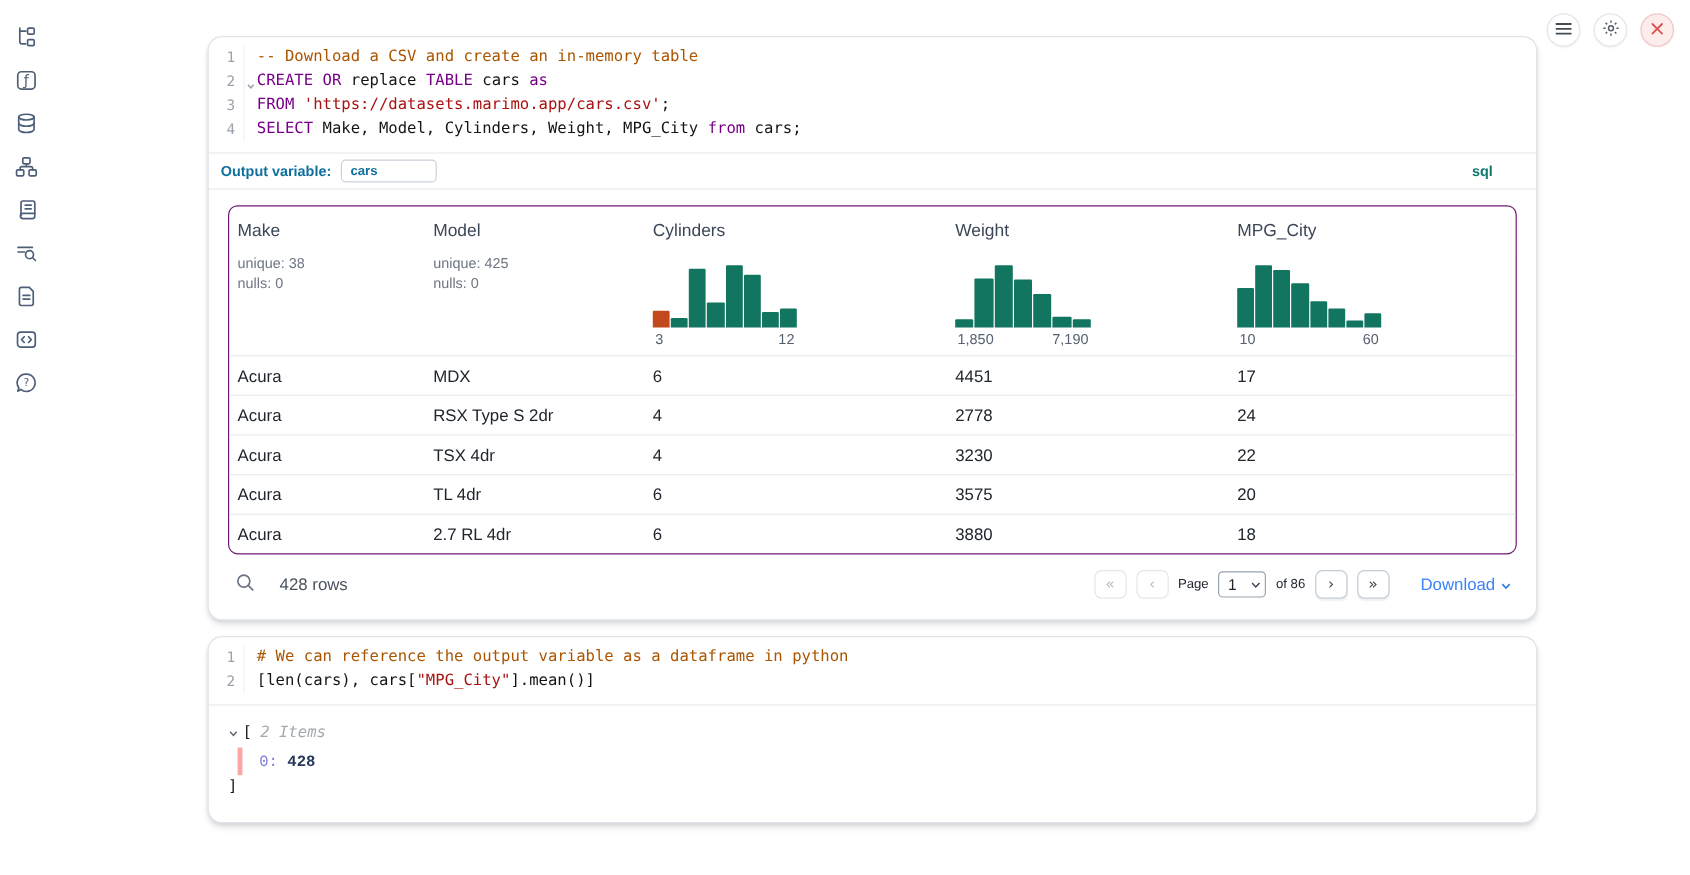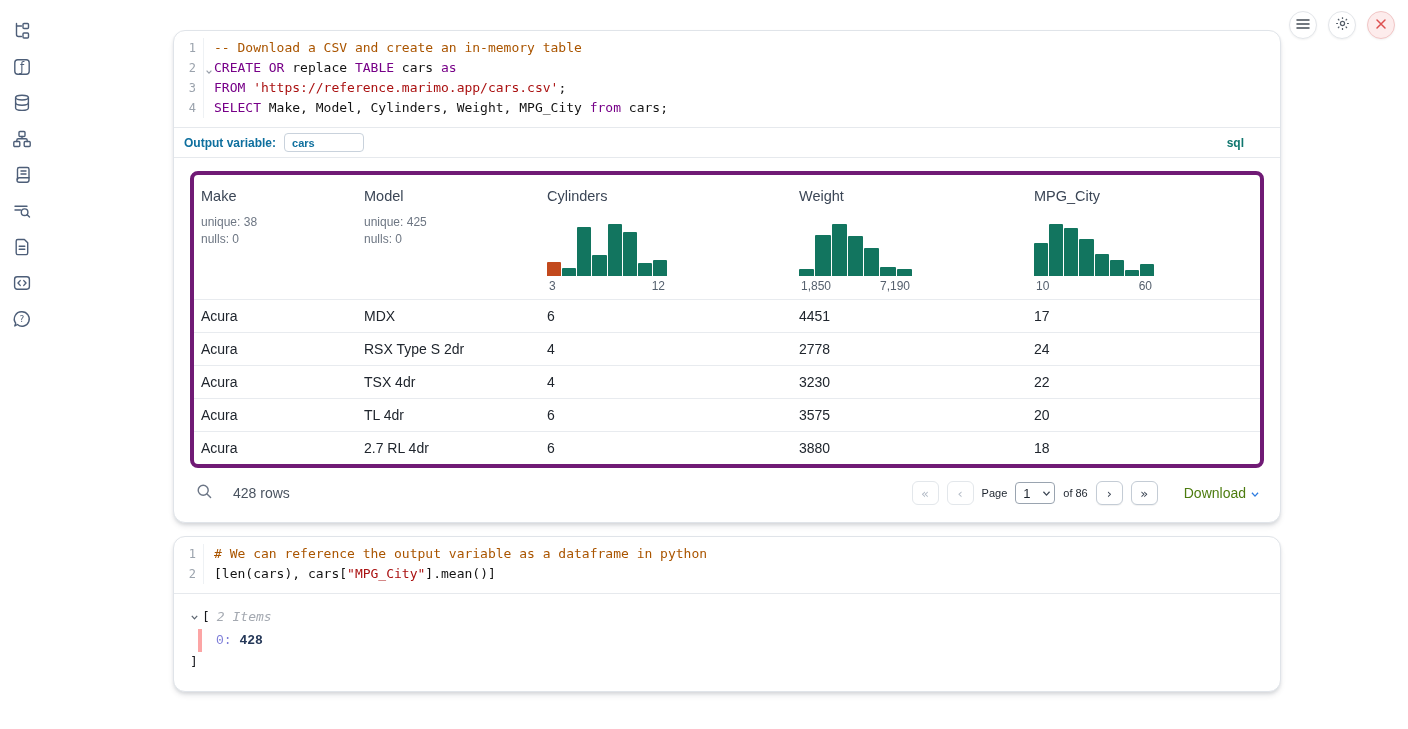--- a/index.html
+++ b/index.html
@@ -42,21 +42,21 @@
   
   .outvar-row { display:flex; align-items:center; height:29px; padding:0 36px 0 10px; gap:8px; }
   .outvar-label { color:#0e6f9e; font-weight:bold; font-size:12px; }
   .outvar-input { width:80px; height:19px; border:1px solid #c9d2dc; border-radius:4px;
                   font-family:"Liberation Sans",sans-serif; font-weight:bold; font-size:11px;
                   color:#0e6f9e; padding:0 7px; outline:none; }
   .lang-badge { margin-left:auto; color:#0f766e; font-weight:bold; font-size:12px; }
 
   
   .cell-output { padding:13px 16px 15px; }
-  .table-panel { border:4px solid #701a75; border-radius:8px; overflow:hidden; }
+  .table-panel { border:1px solid #701a75; border-radius:8px; overflow:hidden; }
   .thead, .trow { display:grid; grid-template-columns:163px 183px 252px 235px 1fr; }
   .th { position:relative; height:124px; padding:13px 0 0 7px; cursor:pointer; }
   .col-name { font-size:14.5px; color:#3b4656; }
   .col-stats { margin-top:10px; font-size:12px; color:#6d7683; line-height:17px; }
   .hist { position:absolute; left:7px; bottom:6px; }
   .hist-bars { display:flex; align-items:flex-end; gap:1px; height:52px; }
   .hist-bars span { flex:1; border-radius:1px 1px 0 0; }
   .hist-labels { display:flex; justify-content:space-between; font-size:12px; color:#55606e; margin-top:3px; padding:0 2px; }
   .trow { border-top:1px solid #e8ebef; height:33px; align-items:center; cursor:pointer; }
   .td { padding-left:7px; font-size:14px; color:#20262e; }
@@ -69,21 +69,21 @@
   .page-btn { width:27px; height:24px; border:1px solid #e3e7eb; border-radius:6px; background:#fff;
               display:flex; align-items:center; justify-content:center; color:#b3bbc6;
               font-size:13px; font-family:"DejaVu Sans",sans-serif; cursor:pointer; padding:0; }
   .page-btn.enabled { border-color:#c4ccd5; color:#3c4654; box-shadow:0 1px 1px rgba(0,0,0,.06); }
   .page-lbl { font-size:11px; color:#1d242e; }
   .select-wrap { position:relative; }
   .page-select { appearance:none; -webkit-appearance:none; width:40px; height:22px; border:1px solid #9aa4b0;
                  border-radius:4px; background:#fff; font-size:13px; padding:0 14px 0 7px; color:#1d242e; }
   .select-wrap svg { position:absolute; right:4px; top:8px; pointer-events:none; }
   .download { margin-left:26px; display:flex; align-items:center; gap:4px; background:none; border:none;
-              color:#4d7c0f; font-size:14px; font-family:"Liberation Sans",sans-serif; cursor:pointer; padding:0; }
+              color:#3b82f6; font-size:14px; font-family:"Liberation Sans",sans-serif; cursor:pointer; padding:0; }
 
   
   .tree-output { padding:13px 16px 19px; font-family:"DejaVu Sans Mono", monospace; font-size:13px; color:#16181c; }
   .tree-head { display:flex; align-items:center; line-height:20px; }
   .tree-head .chev { margin-right:3px; display:flex; cursor:pointer; }
   .items-label { font-style:italic; color:#a4a9b1; margin-left:7px; }
   .tree-entries { margin-left:8px; border-left:4px solid #fca5a5; padding-left:14px; margin-top:2px;font-family:Liberation Mono, monospace; }
   .tree-entry { line-height:23px; }
   .tree-key { color:#7d7dd8; }
   .tree-val { color:#253858; font-weight:600; }
@@ -185,21 +185,21 @@
             <span class="code-text"><span class="tok-comment">-- Download a CSV and create an in-memory table</span></span>
           </div>
           <div class="code-line">
             <span class="gutter">2<span class="fold"><svg width="8" height="8" viewBox="0 0 10 10">
                   <polyline points="2,3.2 5,6.5 8,3.2" fill="none" stroke="#99a1ab" stroke-width="1.5"></polyline>
                 </svg></span></span>
             <span class="code-text"><span class="tok-keyword">CREATE</span><span class="tok-plain"> </span><span class="tok-keyword">OR</span><span class="tok-plain"> replace </span><span class="tok-keyword">TABLE</span><span class="tok-plain"> cars </span><span class="tok-keyword">as</span></span>
           </div>
           <div class="code-line">
             <span class="gutter">3</span>
-            <span class="code-text"><span class="tok-keyword">FROM</span><span class="tok-plain"> </span><span class="tok-string">'https://reference.marimo.app/cars.csv'</span><span class="tok-plain">;</span></span>
+            <span class="code-text"><span class="tok-keyword">FROM</span><span class="tok-plain"> </span><span class="tok-string">'https://datasets.marimo.app/cars.csv'</span><span class="tok-plain">;</span></span>
           </div>
           <div class="code-line">
             <span class="gutter">4</span>
             <span class="code-text"><span class="tok-keyword">SELECT</span><span class="tok-plain"> Make, Model, Cylinders, Weight, MPG_City </span><span class="tok-keyword">from</span><span class="tok-plain"> cars;</span></span>
           </div>
         </div>
     </div>
     <div class="divider"></div>
     <div class="outvar-row">
       <span class="outvar-label">Output variable:</span>

